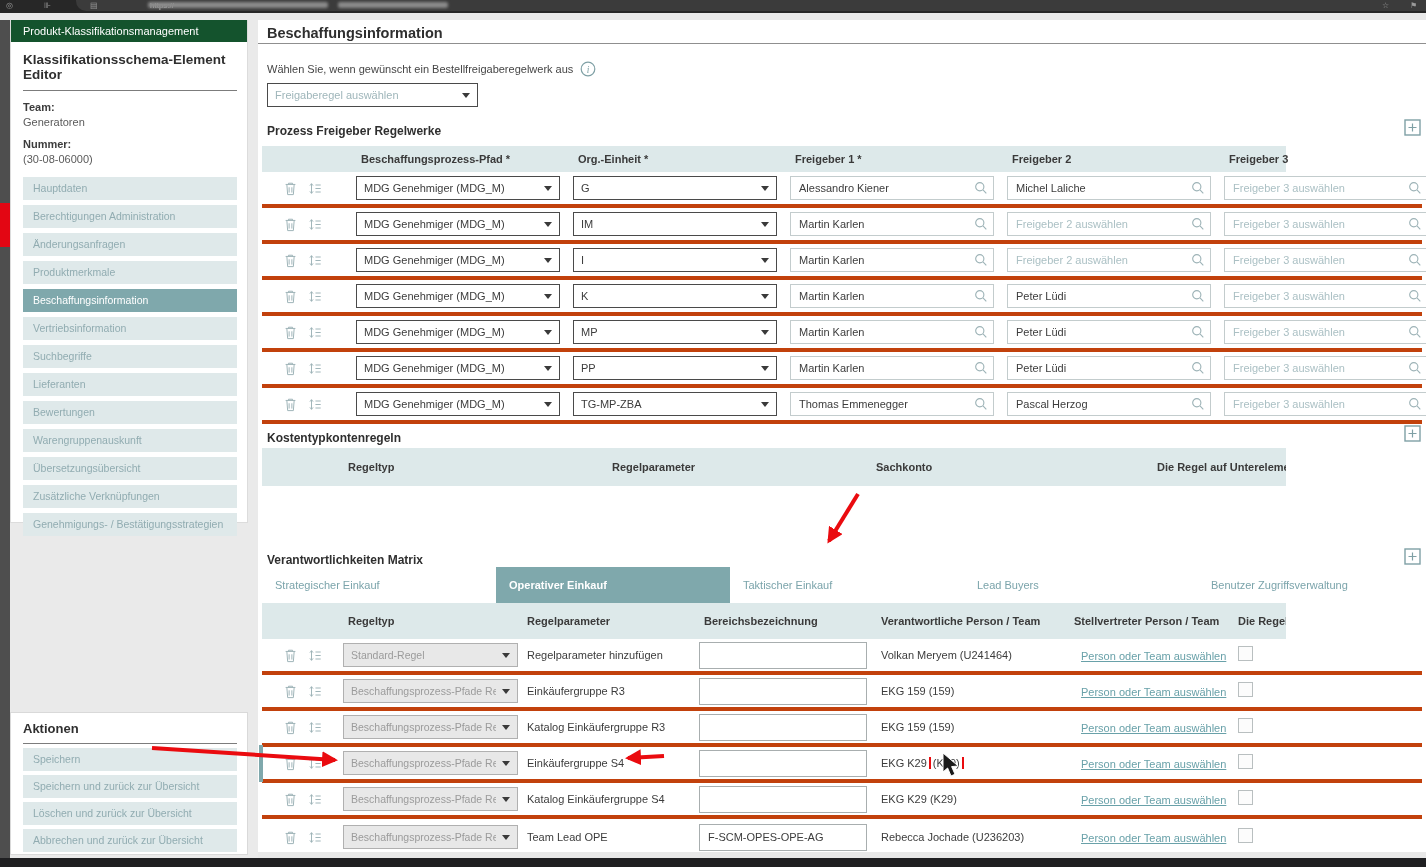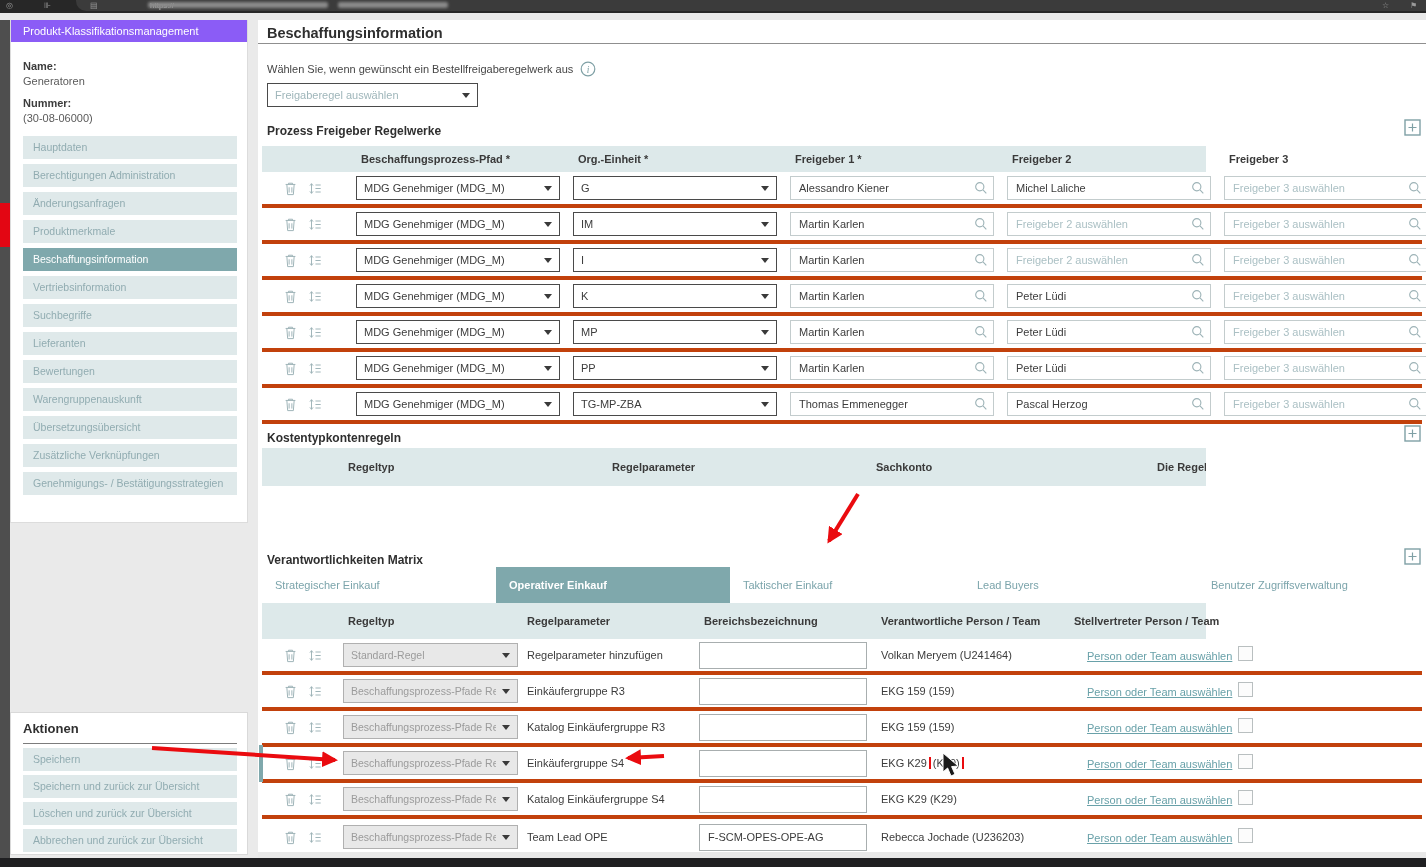--- a/index.html
+++ b/index.html
@@ -16,21 +16,21 @@
 
   
   .left-rail { position:absolute; left:0; top:20px; width:10px; height:838px; background:#4e4e4e; }
   .rail-red { position:absolute; left:0; top:183px; width:10px; height:44px; background:#e30613; }
   .sidebar-bg { position:absolute; left:10px; top:20px; width:248px; height:838px; background:#eaeaea; }
   .bottombar { position:absolute; left:0; top:858px; width:1426px; height:9px; background:#1f1f21; }
   .footstrip { position:absolute; left:258px; top:852px; width:1168px; height:6px; background:#e8e8e8; }
 
   
   .menu-card { position:absolute; left:10px; top:20px; width:238px; height:503px; background:#fff; border:1px solid #dcdcdc; border-top:none; }
-  .side-header { height:22px; background:#8b5cf6; color:#fff; font-size:11px; line-height:22px; padding-left:12px; }
+  .side-header { height:22px; background:#14532d; color:#fff; font-size:11px; line-height:22px; padding-left:12px; }
   .side-body { padding:8px 10px 0 12px; }
   .editor-title { font-size:13.5px; font-weight:bold; color:#2f2f2f; padding:2px 0 8px 0; border-bottom:1px solid #7c7c7c; }
   .fld-label { font-size:11px; font-weight:bold; margin-top:10px; }
   .fld-value { font-size:11px; color:#5a5a5a; margin-top:3px; }
   .menu-list { margin-top:12px; }
   .menu-item { height:23px; line-height:23px; background:#dfe9ea; color:#91acb1; font-size:10.5px;
     padding-left:10px; margin-bottom:5px; white-space:nowrap; overflow:hidden; cursor:pointer; }
   .menu-item.active { background:#7fa8ac; color:#fff; }
   .actions-card { position:absolute; left:10px; top:712px; width:238px; height:143px; background:#fff; border:1px solid #d9d9d9; padding:8px 10px 0 12px; }
   .actions-title { font-size:13px; font-weight:bold; color:#2f2f2f; padding-bottom:7px; border-bottom:1px solid #7c7c7c; }
@@ -39,21 +39,21 @@
   
   .main { position:absolute; left:258px; top:20px; width:1168px; height:832px; background:#fff; }
   .page-title { position:absolute; left:9px; top:5px; font-size:14.5px; font-weight:bold; color:#2f2f2f; }
   .title-rule { position:absolute; left:0; top:23px; width:1168px; border-bottom:1px solid #8f8f8f; }
   .intro { position:absolute; left:9px; top:41px; font-size:11px; color:#454545; display:flex; align-items:center; gap:7px; }
   .rel-select { position:absolute; left:9px; top:63px; width:211px; height:22px; }
 
   .section-title { position:absolute; font-size:12px; font-weight:bold; color:#2f2f2f; }
   .plus-btn { position:absolute; right:5px; cursor:pointer; }
 
-  .band { position:absolute; left:4px; width:944px; background:#dde9ea; }
+  .band { position:absolute; left:4px; width:1024px; background:#dde9ea; }
   .pz-grid { display:grid; grid-template-columns:81px 204px 204px 204px 204px 204px; column-gap:13px; align-items:center; }
   .ko-grid { display:grid; grid-template-columns:86px 264px 264px 275px 1fr; align-items:center; }
   .mx-grid { display:grid; grid-template-columns:81px 179px 177px 177px 193px 164px 1fr; align-items:center; }
   .hdr { font-size:11px; font-weight:bold; color:#3a3a3a; padding-left:5px; white-space:nowrap; overflow:hidden; }
   .row { position:absolute; left:4px; width:1160px; height:36px; border-bottom:4px solid #c2410c; }
   .icons-cell { display:flex; gap:11px; padding-left:22px; }
   .icon-btn { cursor:pointer; display:inline-flex; }
 
   .sel { height:24px; background:#fff; border:1px solid #4a4a4a; display:flex; align-items:center; padding:0 7px; cursor:pointer; position:relative;justify-content:space-between; }
   .sel-text { font-size:11px; color:#3c3c3c; white-space:nowrap; overflow:hidden; flex:1; }
@@ -62,21 +62,21 @@
   .sel.disabled { background:#e8e8e8; border:1px solid #b0b0b0; width:175px; }
   .sel.disabled .sel-text { color:#9b9b9b; font-size:10.5px; }
 
   .searchbox { position:relative; height:24px; }
   .searchbox input { width:100%; height:24px; border:1px solid #c3cccd; padding:0 20px 0 8px; font-size:11px; color:#3c3c3c; font-family:"Liberation Sans",sans-serif; outline:none; background:#fff; }
   .searchbox input::placeholder { color:#abc0c4; }
   .searchbox svg { position:absolute; right:6px; top:5px; }
 
   .txt-cell { font-size:11px; color:#3c3c3c; padding-left:5px; white-space:nowrap; overflow:hidden; }
   .bereich-input { width:168px; height:27px; border:1px solid #a8aeaf; font-size:11px; color:#3c3c3c; padding:0 8px; font-family:"Liberation Sans",sans-serif; outline:none; }
-  .team-link { font-size:11px; color:#69a1a9; text-decoration:underline; margin-left:18px; white-space:nowrap; cursor:pointer; }
+  .team-link { font-size:11px; color:#69a1a9; text-decoration:underline; margin-left:12px; white-space:nowrap; cursor:pointer; }
   .cb { appearance:none; -webkit-appearance:none; width:15px; height:15px; border:1px solid #b9bfc0; background:#fcfcfc; margin-left:5px; cursor:pointer; }
 
   
   .tabs { position:absolute; left:4px; top:550px; width:1171px; height:30px; display:flex; }
   .tab { width:234px; font-size:11px; color:#7ba4ab; display:flex; align-items:center; padding-left:13px; cursor:pointer; white-space:nowrap;text-align:center; }
   .tab.active { background:#7fa8ac; color:#fff; font-weight:bold; margin-top:-3px; height:36px; }
 
   
   .overlay { position:absolute; left:0; top:0; width:1426px; height:867px; z-index:60; pointer-events:none; }
   .boxed-code { border:2px solid #ea0b0f; padding:0 2px; margin-left:2px; }
@@ -101,21 +101,22 @@
 
 <div class="left-rail">
   <div class="rail-red"></div>
 </div>
 <div class="sidebar-bg"></div>
 <div class="bottombar"></div>
 
 <div class="menu-card">
   <div class="side-header">Produkt-Klassifikationsmanagement</div>
   <div class="side-body">
-    <div class="fld-label">Name:</div>
+    <div class="editor-title">Klassifikationsschema-Element Editor</div>
+    <div class="fld-label">Team:</div>
     <div class="fld-value">Generatoren</div>
     <div class="fld-label">Nummer:</div>
     <div class="fld-value">(30-08-06000)</div>
     <div class="menu-list">
       <div class="menu-item">Hauptdaten</div>
       <div class="menu-item">Berechtigungen Administration</div>
       <div class="menu-item">Änderungsanfragen</div>
       <div class="menu-item">Produktmerkmale</div>
       <div class="menu-item active">Beschaffungsinformation</div>
       <div class="menu-item">Vertriebsinformation</div>

